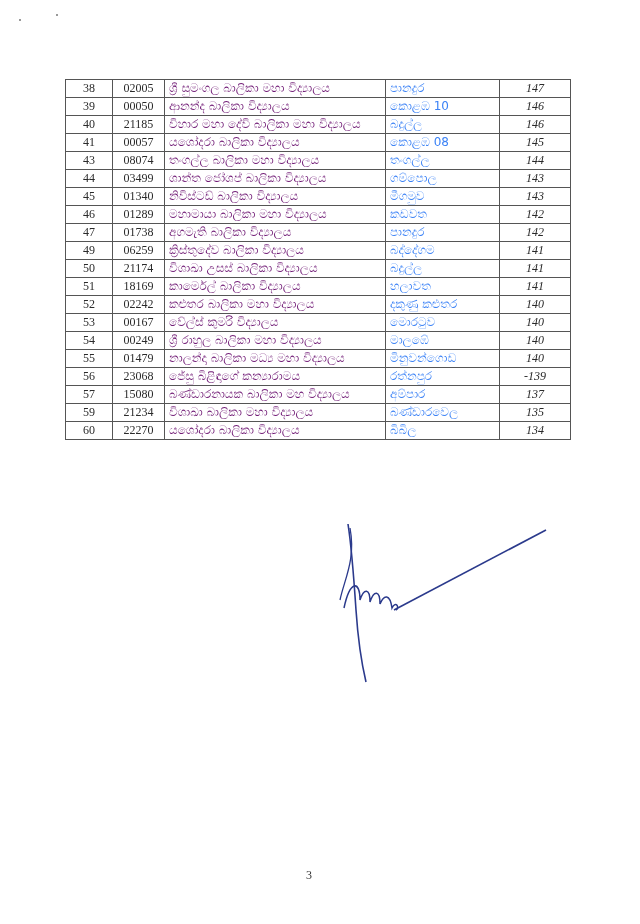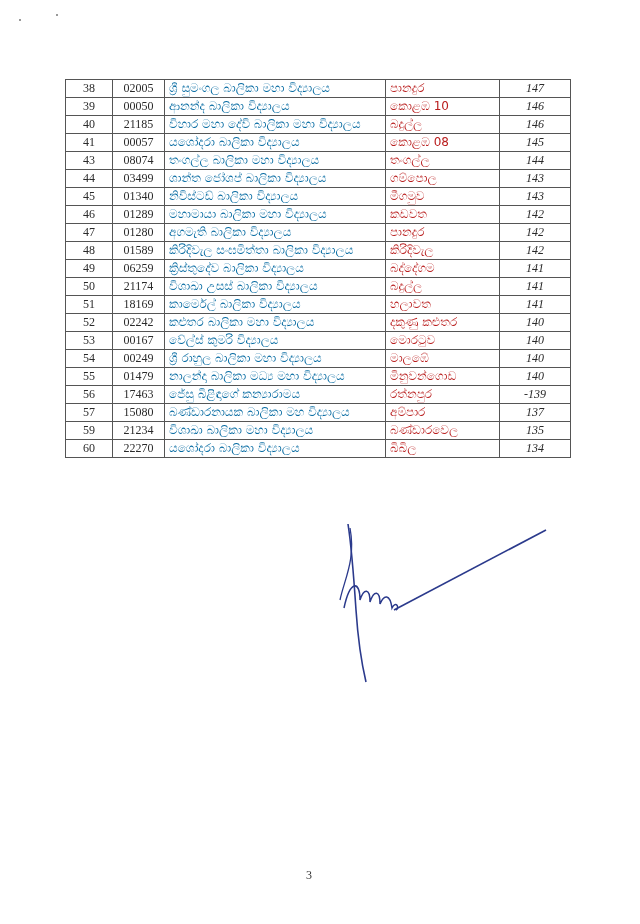--- a/index.html
+++ b/index.html
@@ -11,22 +11,22 @@
   table.results {
     position:absolute; left:65px; top:79px; width:502px;
     border-collapse:collapse; table-layout:fixed;
   }
   table.results td {
     border:1px solid #555; height:17px; padding:0 4px; font-size:12px;
     line-height:17px; white-space:nowrap; overflow:hidden;
   }
   td.c-no { width:38px; text-align:center; }
   td.c-code { width:43px; text-align:center; }
-  td.c-name { width:212px; text-align:left; font-family:"DejaVu Sans", sans-serif; font-size:9px; color:#0369a1; }
-  td.c-city { width:105px; text-align:left; font-family:"DejaVu Sans", sans-serif; font-size:9px; color:#b91c1c; }
+  td.c-name { width:212px; text-align:left; font-family:"DejaVu Sans", sans-serif; font-size:9px; color:#701a75; }
+  td.c-city { width:105px; text-align:left; font-family:"DejaVu Sans", sans-serif; font-size:9px; color:#3b82f6; }
   td.c-score { width:62px; text-align:center;font-style:italic; }
   .signature { position:absolute; left:330px; top:510px; width:230px; height:180px; }
   .page-number { position:absolute; left:306px; top:868px; font-size:12px; color:#333; }
   .speck { position:absolute; width:2px; height:2px; background:#777; border-radius:1px; }
 </style>
 </head>
 <body>
 
 <div class="page">
   <span class="speck" style="left:19px;top:19px;"></span>
@@ -85,30 +85,23 @@
   </tr>
         <tr>
     <td class="c-no">46</td>
     <td class="c-code">01289</td>
     <td class="c-name">මහාමායා බාලිකා මහා විද්‍යාලය</td>
     <td class="c-city">කඩවත</td>
     <td class="c-score">142</td>
   </tr>
         <tr>
     <td class="c-no">47</td>
-    <td class="c-code">01280</td>
+    <td class="c-code">01738</td>
     <td class="c-name">අගමැති බාලිකා විද්‍යාලය</td>
     <td class="c-city">පානදුර</td>
-    <td class="c-score">142</td>
-  </tr>
-        <tr>
-    <td class="c-no">48</td>
-    <td class="c-code">01589</td>
-    <td class="c-name">කිරිදිවැල සංඝමිත්තා බාලිකා විද්‍යාලය</td>
-    <td class="c-city">කිරිදිවැල</td>
     <td class="c-score">142</td>
   </tr>
         <tr>
     <td class="c-no">49</td>
     <td class="c-code">06259</td>
     <td class="c-name">ක්‍රිස්තුදේව බාලිකා විද්‍යාලය</td>
     <td class="c-city">බද්දේගම</td>
     <td class="c-score">141</td>
   </tr>
         <tr>
@@ -148,21 +141,21 @@
   </tr>
         <tr>
     <td class="c-no">55</td>
     <td class="c-code">01479</td>
     <td class="c-name">නාලන්දා බාලිකා මධ්‍ය මහා විද්‍යාලය</td>
     <td class="c-city">මිනුවන්ගොඩ</td>
     <td class="c-score">140</td>
   </tr>
         <tr>
     <td class="c-no">56</td>
-    <td class="c-code">17463</td>
+    <td class="c-code">23068</td>
     <td class="c-name">ජේසු බිළිඳාගේ කන්‍යාරාමය</td>
     <td class="c-city">රත්නපුර</td>
     <td class="c-score">-139</td>
   </tr>
         <tr>
     <td class="c-no">57</td>
     <td class="c-code">15080</td>
     <td class="c-name">බණ්ඩාරනායක බාලිකා මහ විද්‍යාලය</td>
     <td class="c-city">අම්පාර</td>
     <td class="c-score">137</td>

